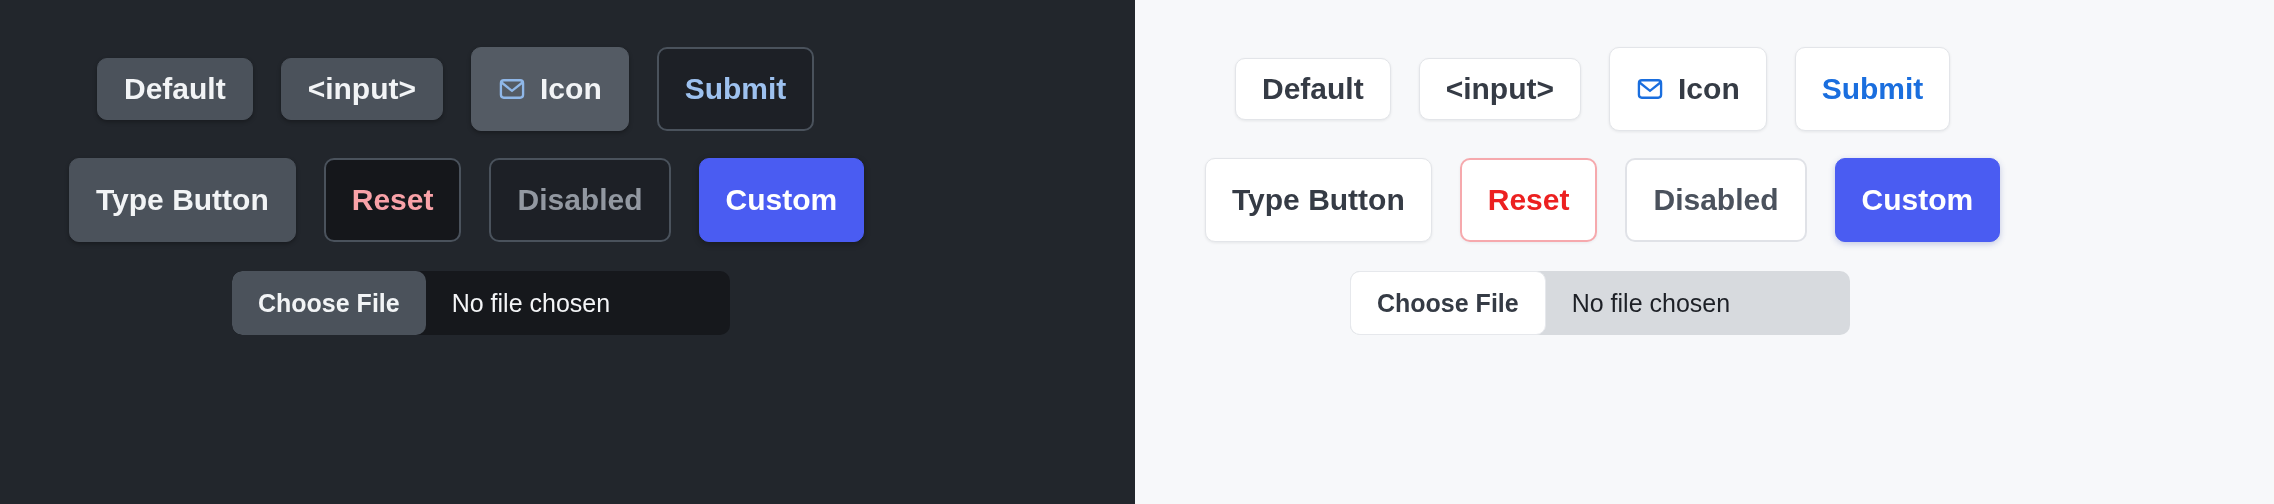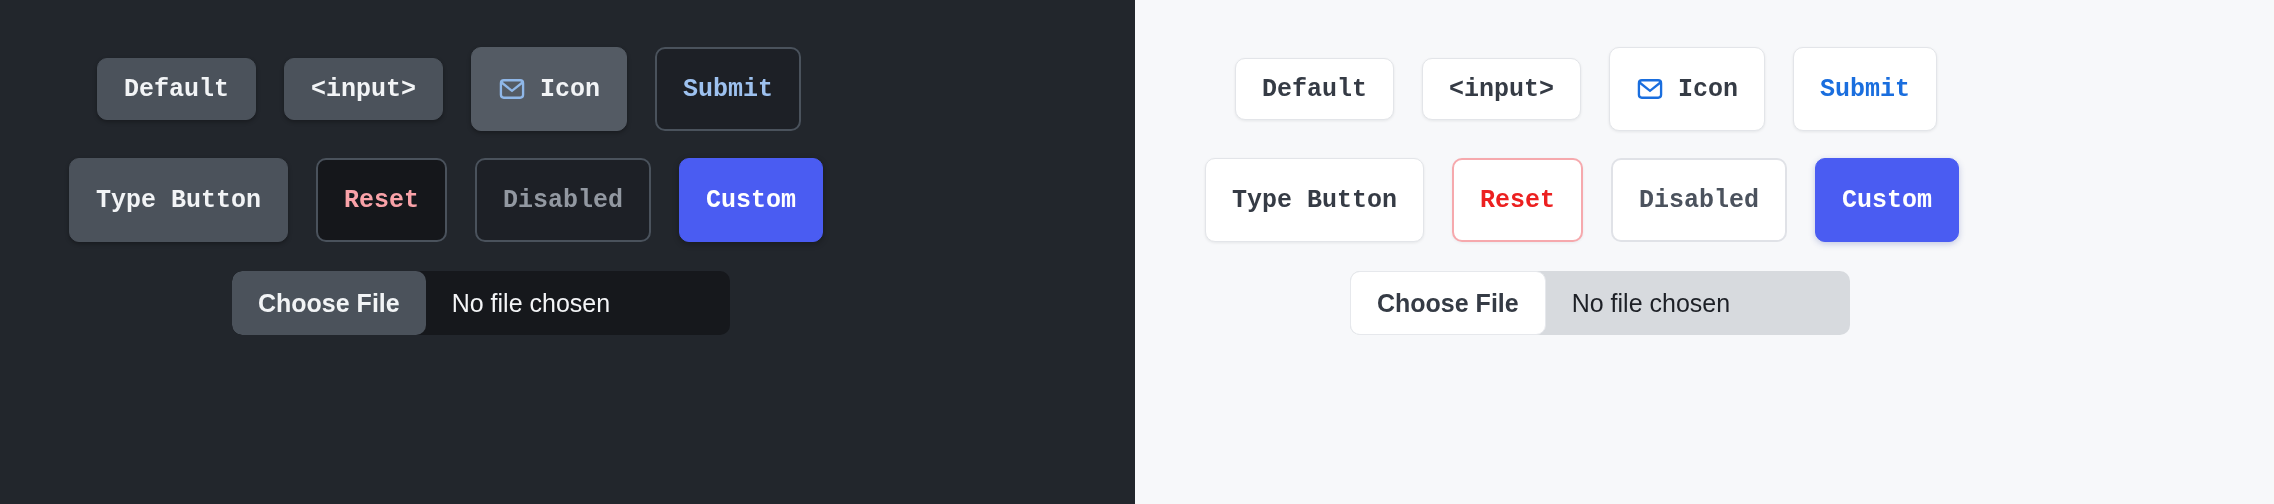--- a/index.html
+++ b/index.html
@@ -44,22 +44,22 @@
   .row-1 { padding-left: 97px; gap: 28px; margin-top: 47px; }
   .row-2 { padding-left: 69px; gap: 28px; margin-top: 27px; }
   .row-3 { padding-left: 232px; margin-top: 29px; }
 
   .panel-light .row-1 { padding-left: 100px; gap: 28px; }
   .panel-light .row-2 { padding-left: 70px; gap: 28px; }
   .panel-light .row-3 { padding-left: 215px; }
 
   .btn {
     box-sizing: border-box;
-    font-family: Liberation Mono, monospace;
-    font-size: 25px;
+    font-family: Liberation Sans, sans-serif;
+    font-size: 30px;
     font-weight: bold;
     border-radius: 10px;
     border: 1px solid transparent;
     display: inline-flex;
     align-items: center;
     justify-content: center;
     white-space: nowrap;
     line-height: 1;
     padding: 15px 26px;
     height: 62px;

